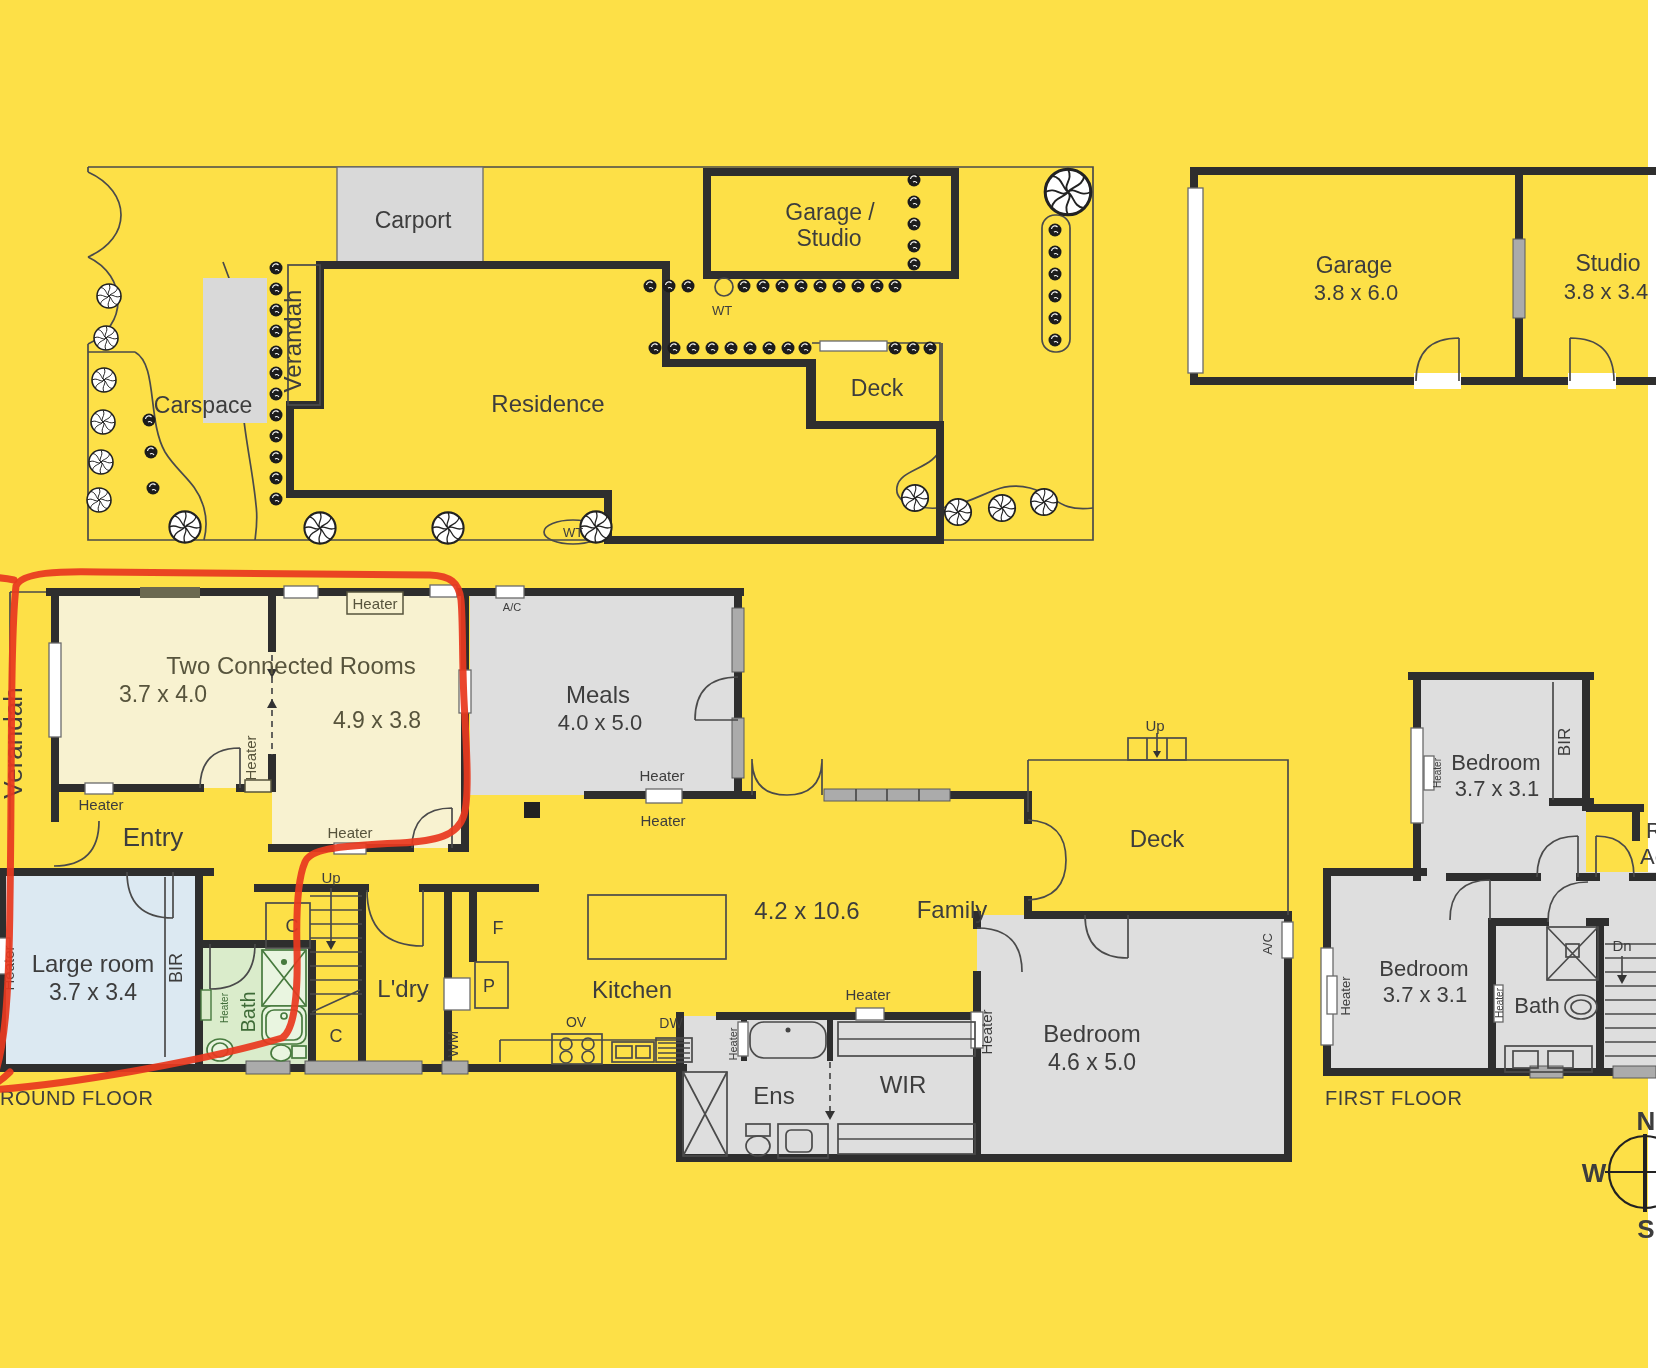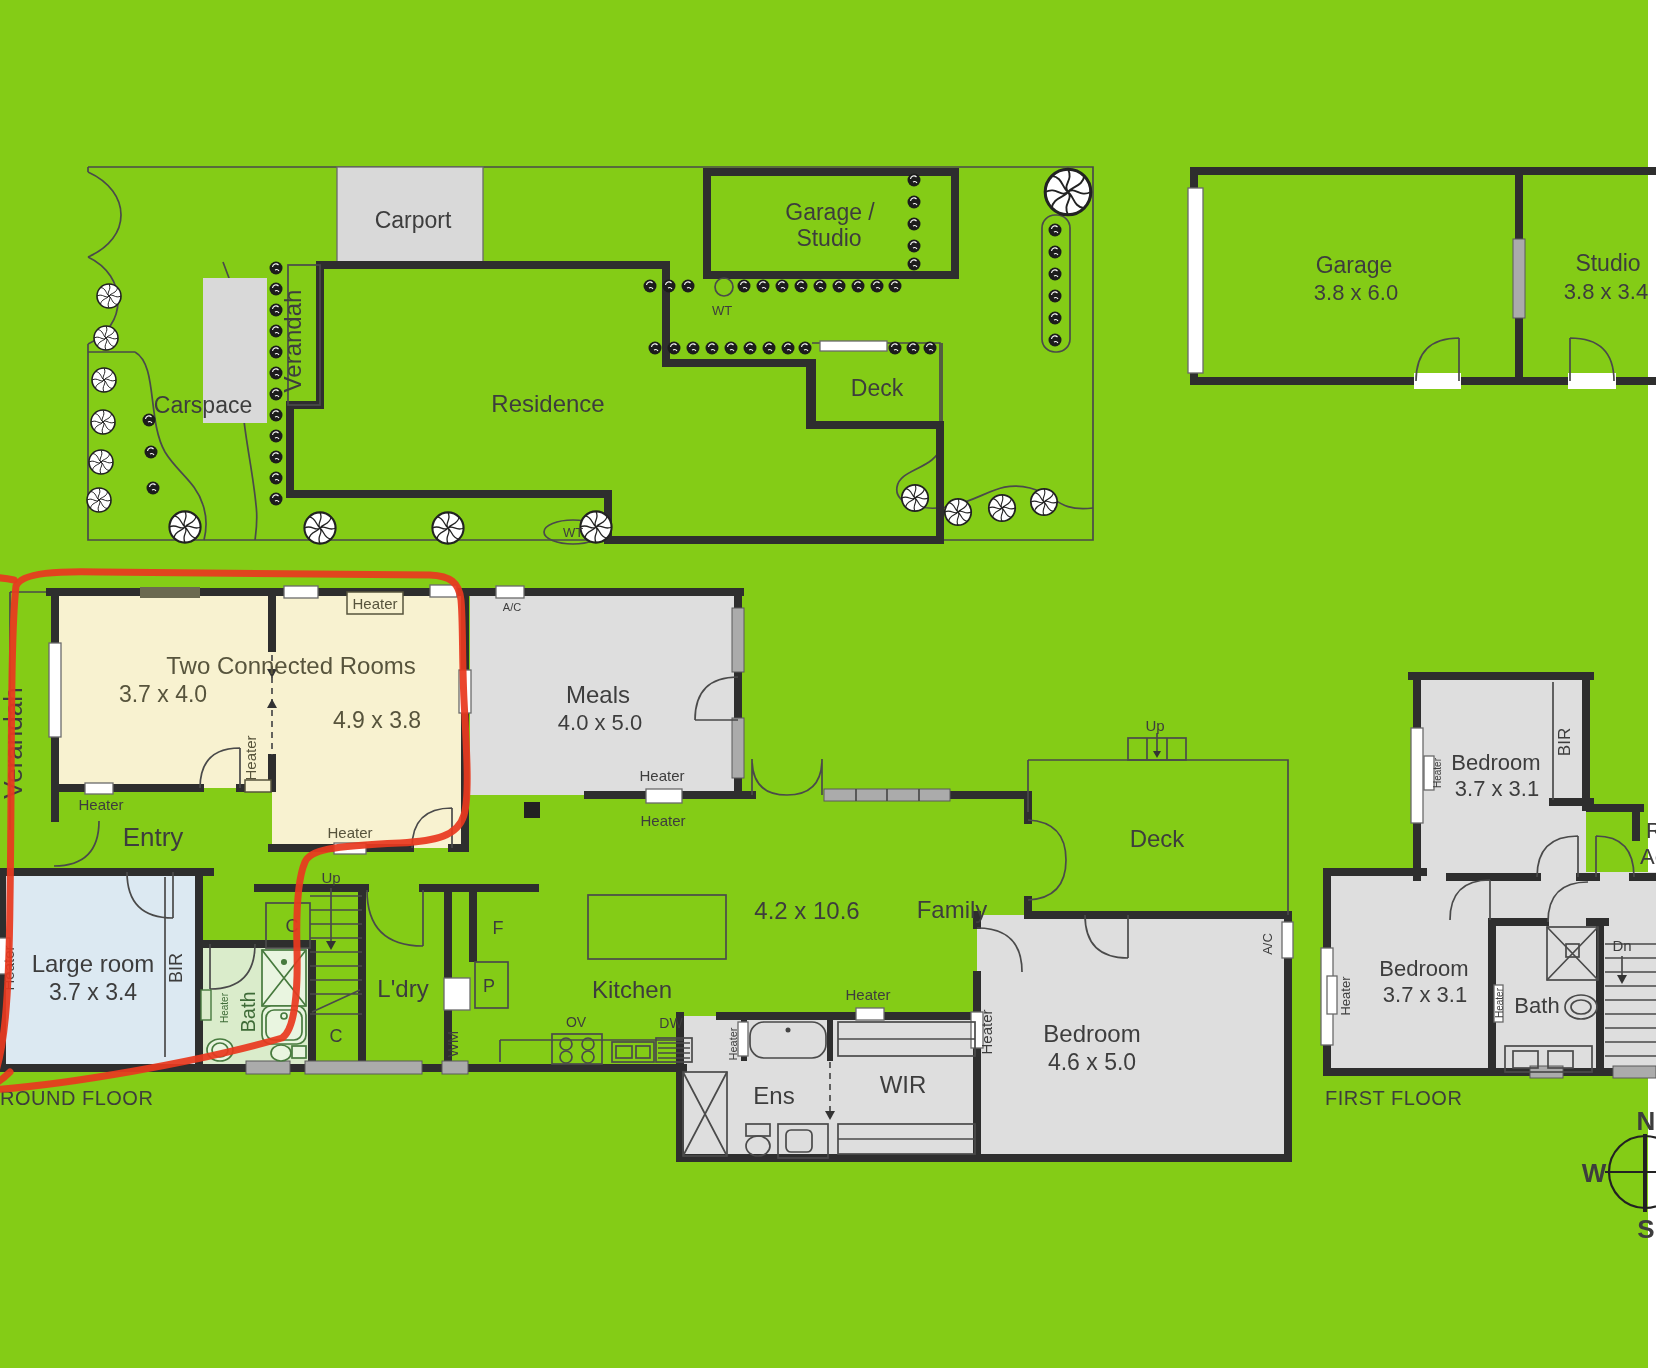--- a/index.html
+++ b/index.html
@@ -1,16 +1,16 @@
 <!DOCTYPE html>
 <html><head>
 <meta charset="utf-8">
 <style>
   html,body{margin:0;padding:0;background:#fff;width:1656px;height:1368px;overflow:hidden;}
-  #stage{position:relative;width:1648px;height:1368px;background:#84cc16;}
+  #stage{position:relative;width:1648px;height:1368px;background:#fde047;}
   svg{position:absolute;left:0;top:0;}
   svg text{font-family:"Liberation Sans","DejaVu Sans",sans-serif;fill:#3d3d3d;}
   .t24{font-size:24px;} .t23{font-size:23px;} .t22{font-size:22px;}
   .t20{font-size:20px;} .t18{font-size:18px;} .t15{font-size:15px;}
   .t14{font-size:14px;} .t13{font-size:13px;} .t11{font-size:11px;} .t10{font-size:10px;}
   .t26{font-size:26px;}
   .mid{text-anchor:middle;}
   .olive{fill:#57543c;}
   .green{fill:#3e6b37;}
   .caps{letter-spacing:.5px;}

